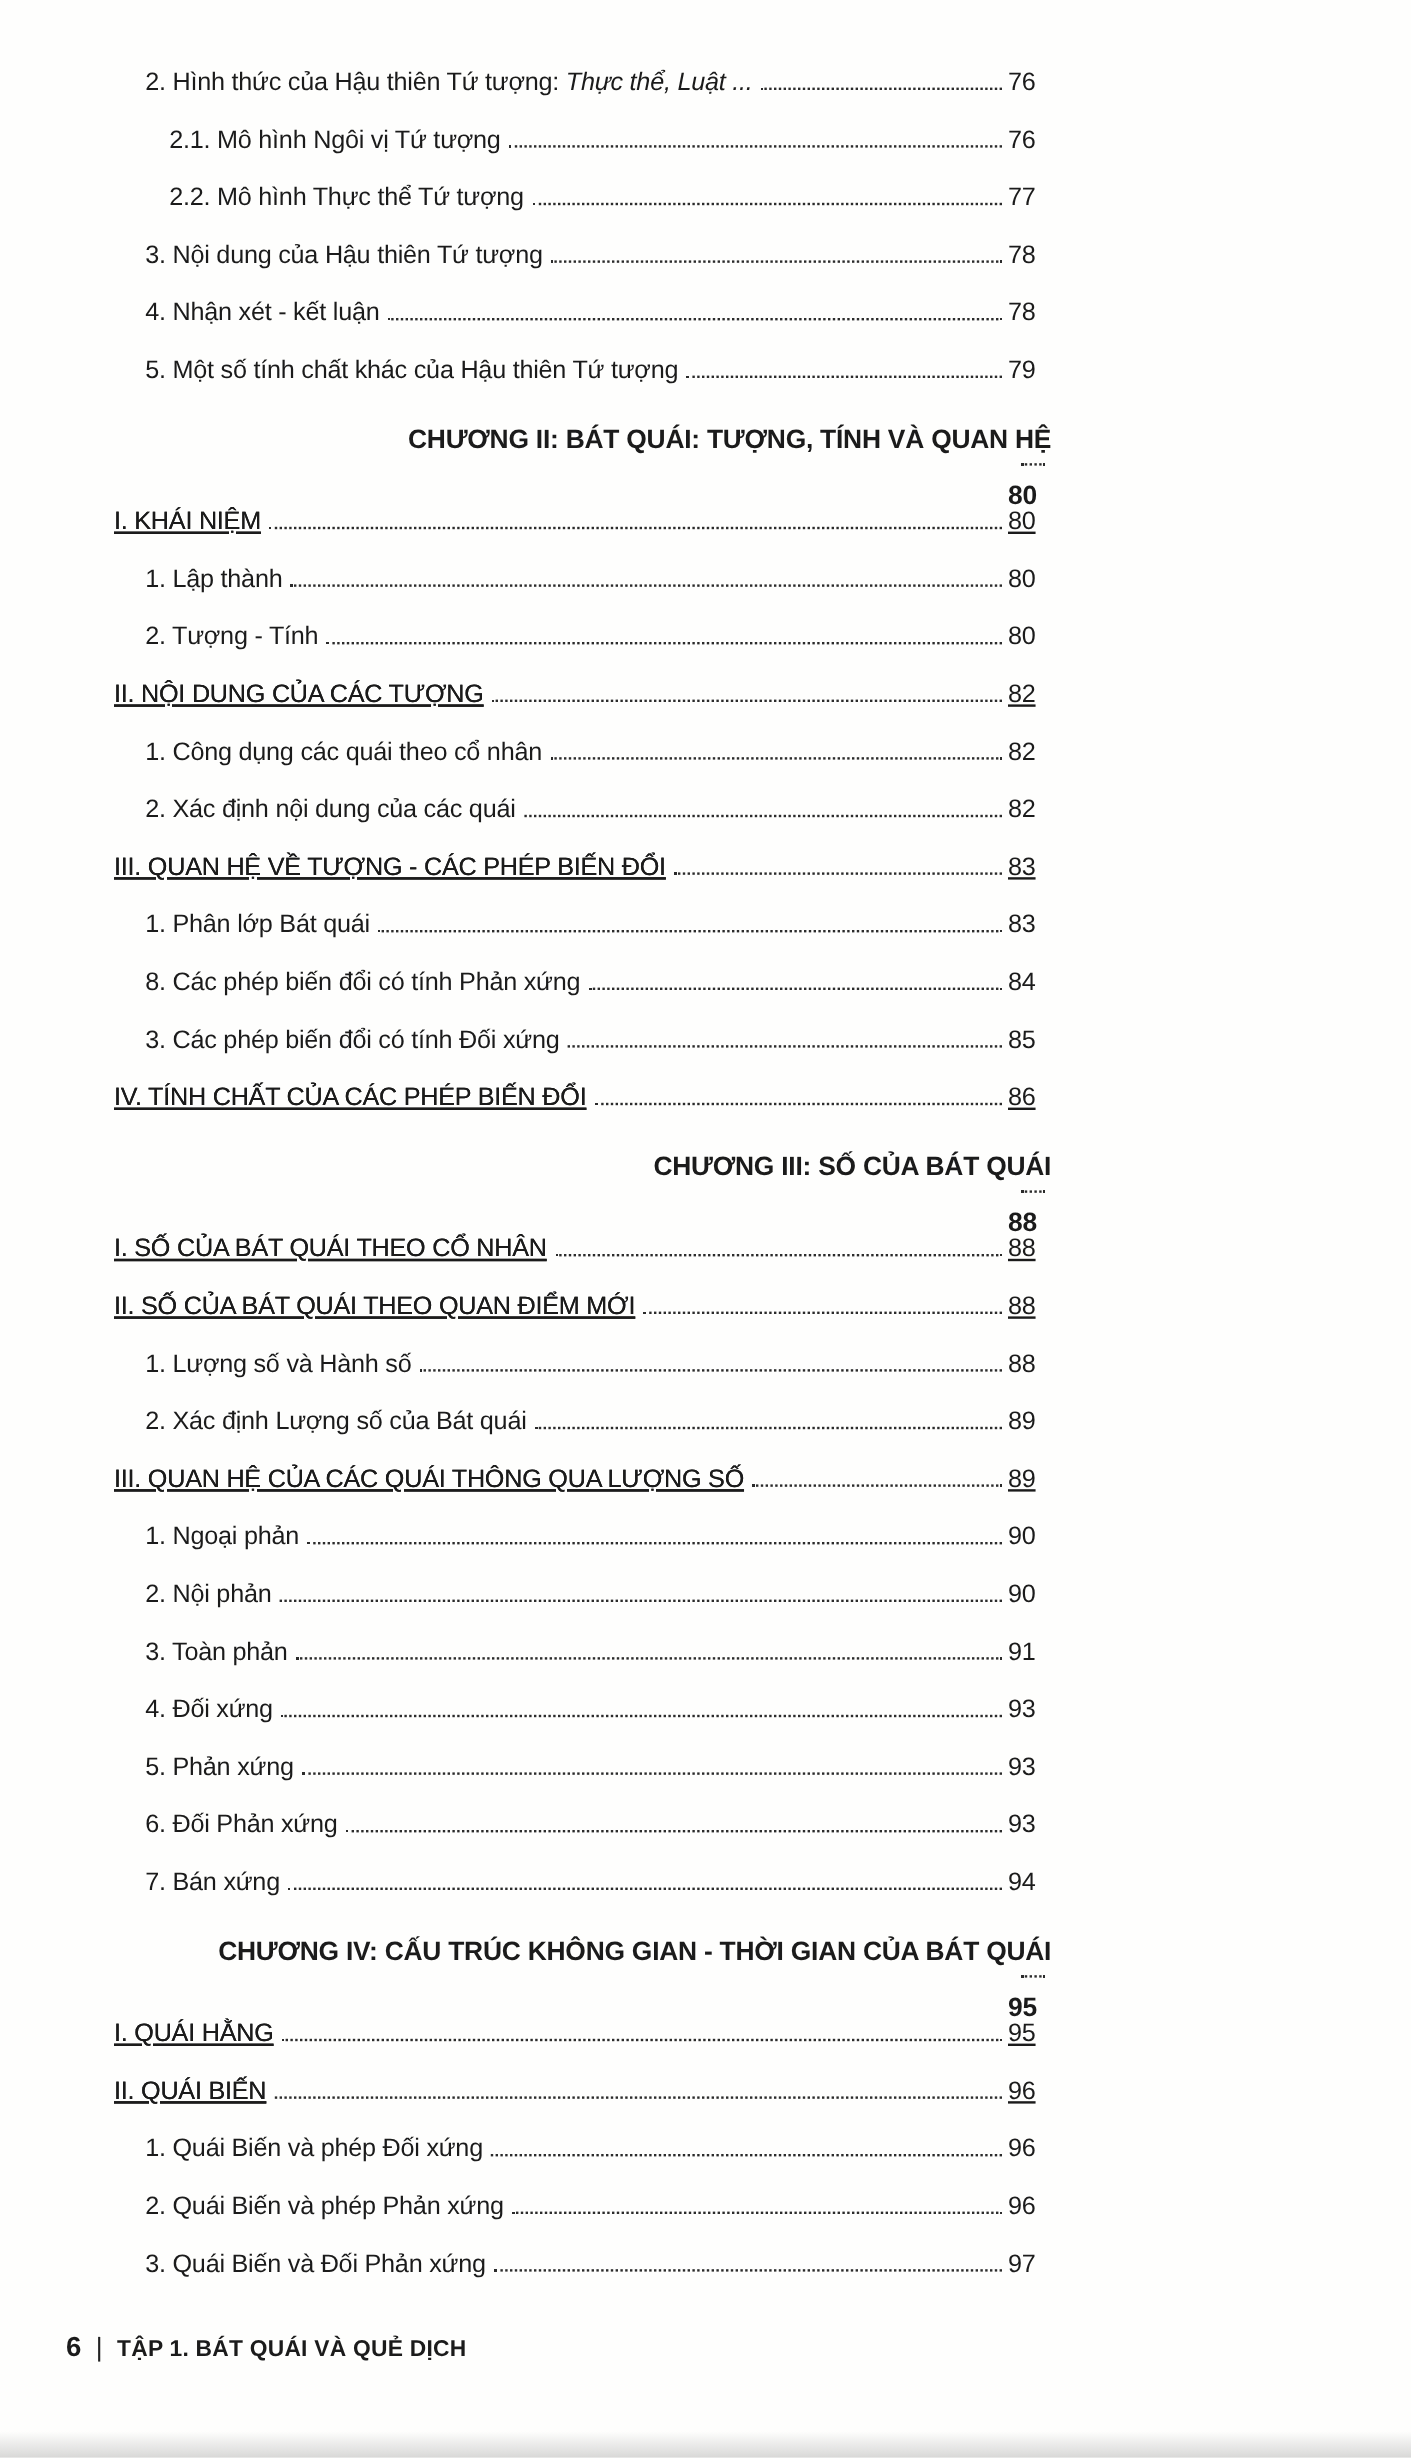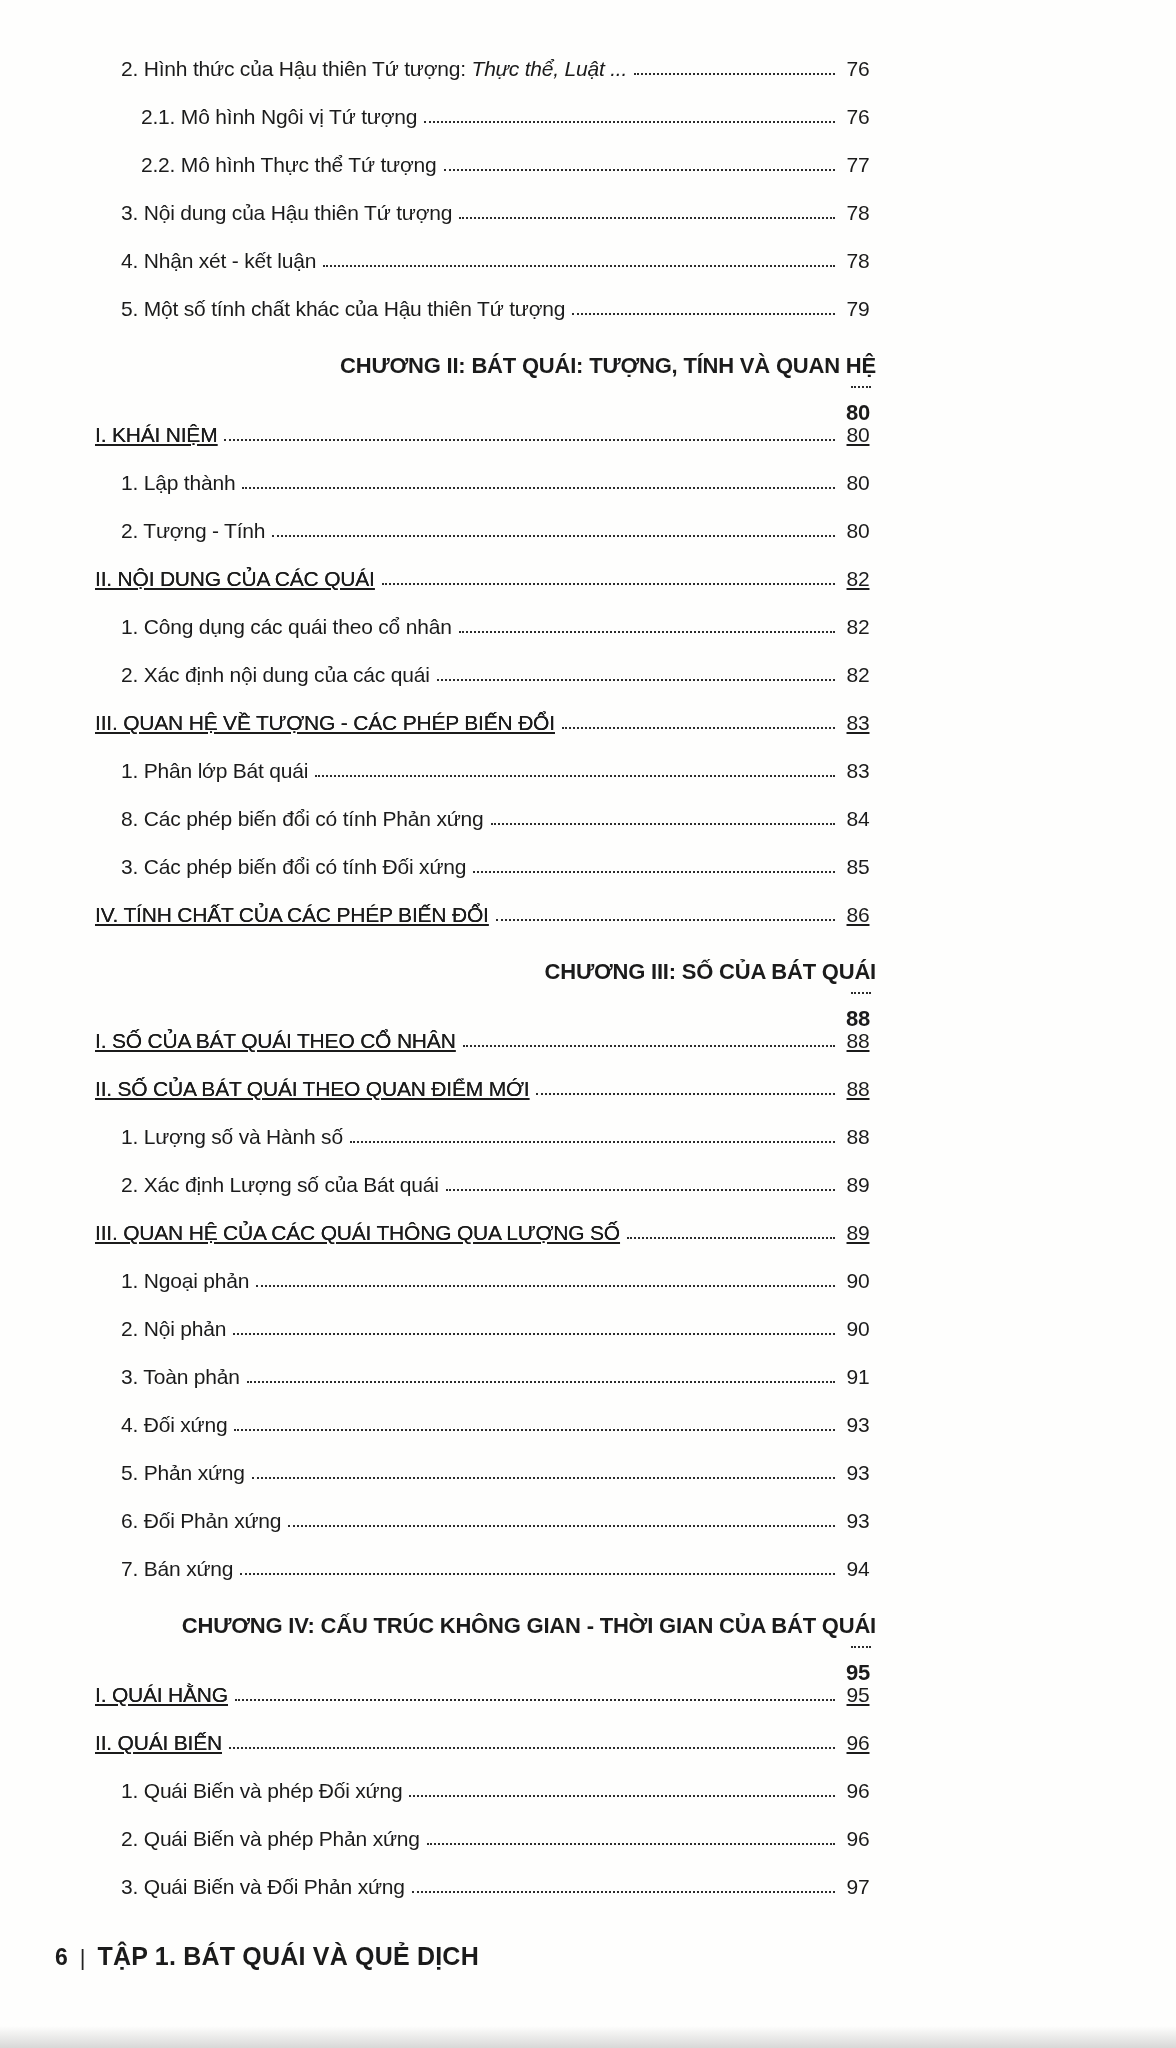--- a/index.html
+++ b/index.html
@@ -40,21 +40,21 @@
   .toc-row .label i { font-style: italic; }
   .toc-row .leader {
     flex: 1 1 auto;
     min-width: 20px;
     border-bottom: 2px dotted #2b2b2b;
     margin: 0 5px 13px 7px;
     height: 0;
   }
   .toc-row .pg {
     min-width: 36px;
-    text-align: center;
+    text-align: left;
   }
   
   .level-0 { padding-left: 66px; }
   .level-1 { padding-left: 95px; text-decoration: underline; }
   .level-2 { padding-left: 121px; }
   .level-3 { padding-left: 141px; }
   
   .toc-row.chapter {
     margin-top: 26px;
     height: 52px;
@@ -83,21 +83,21 @@
   }
   .footer .footer-num {
     font-size: 23px;
   }
   .footer .footer-sep {
     font-weight: 400;
     font-size: 22px;
     color: #222;
   }
   .footer .footer-title {
-    font-size: 25px;
+    font-size: 19px;
     letter-spacing: 0.2px;
   }
   .scan-bottom-shadow {
     position: absolute;
     left: 0;
     right: 0;
     bottom: 0;
     height: 22px;
     background: linear-gradient(to bottom, rgba(110,110,110,0) 0%, rgba(80,80,80,0.22) 100%);
     pointer-events: none;
@@ -153,21 +153,21 @@
         <span class="label">1.  Lập thành</span>
         <span class="leader"></span>
         <span class="pg">80</span>
       </div>
       <div class="toc-row level-2">
         <span class="label">2.  Tượng - Tính</span>
         <span class="leader"></span>
         <span class="pg">80</span>
       </div>
       <div class="toc-row level-1">
-        <span class="label">II. NỘI DUNG CỦA CÁC QUÁI</span>
+        <span class="label">II. NỘI DUNG CỦA CÁC TƯỢNG</span>
         <span class="leader"></span>
         <span class="pg">82</span>
       </div>
       <div class="toc-row level-2">
         <span class="label">1.  Công dụng các quái theo cổ nhân</span>
         <span class="leader"></span>
         <span class="pg">82</span>
       </div>
       <div class="toc-row level-2">
         <span class="label">2.  Xác định nội dung của các quái</span>

